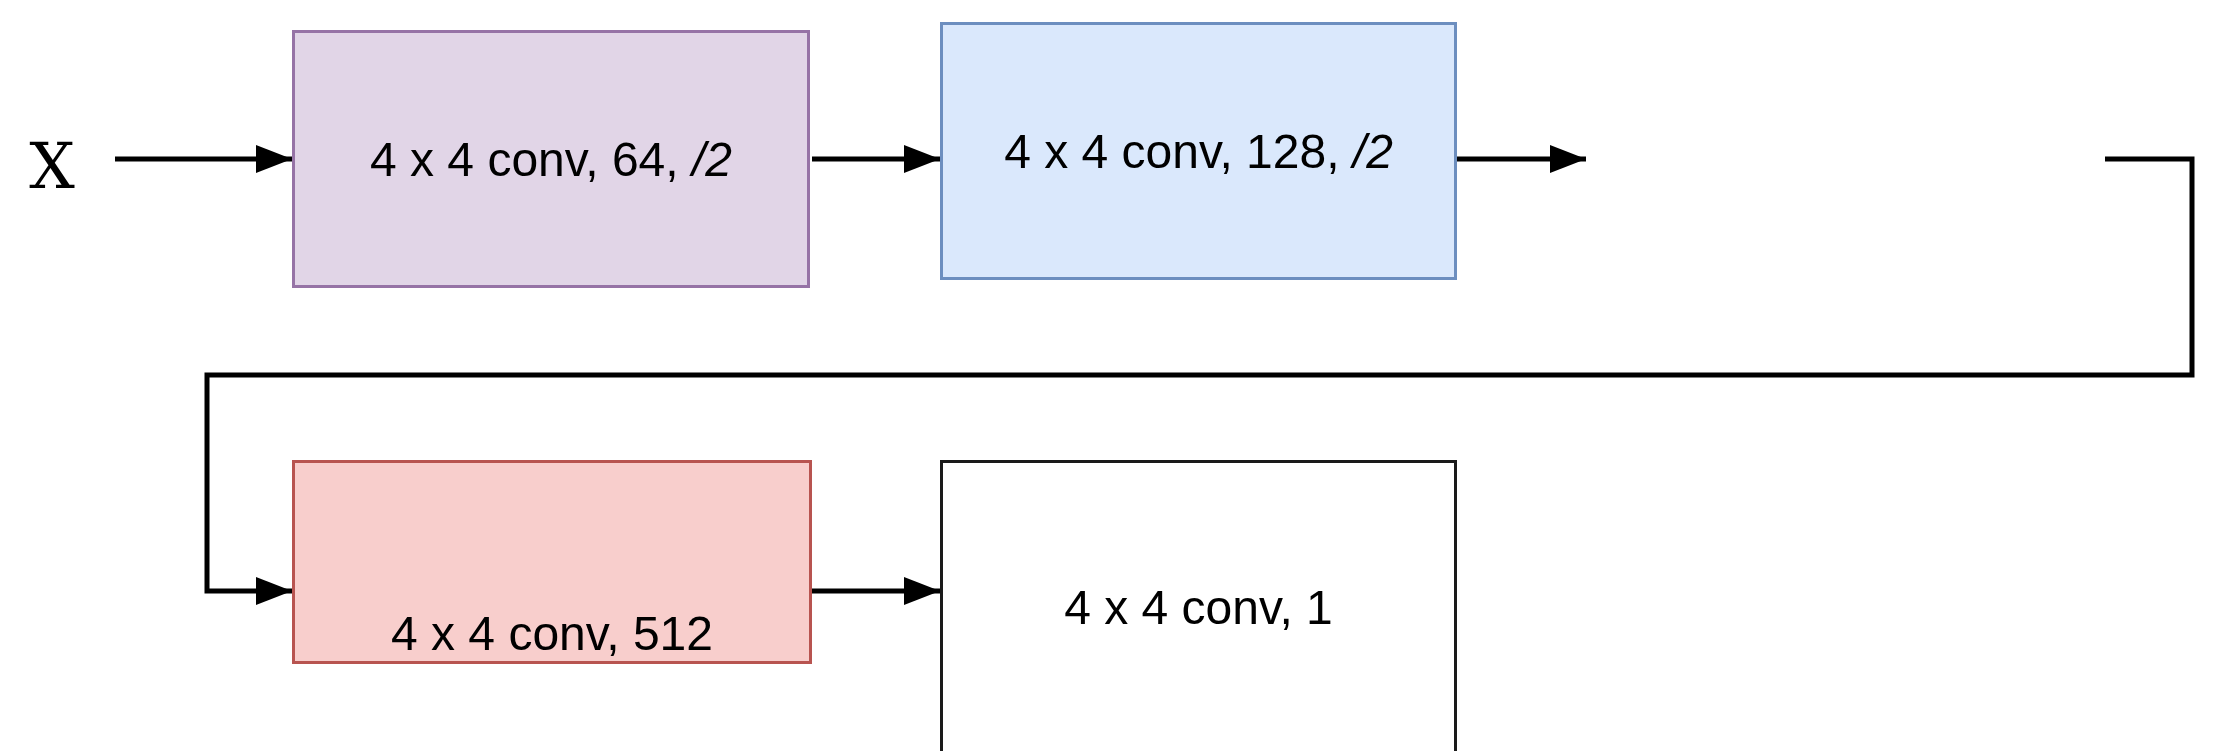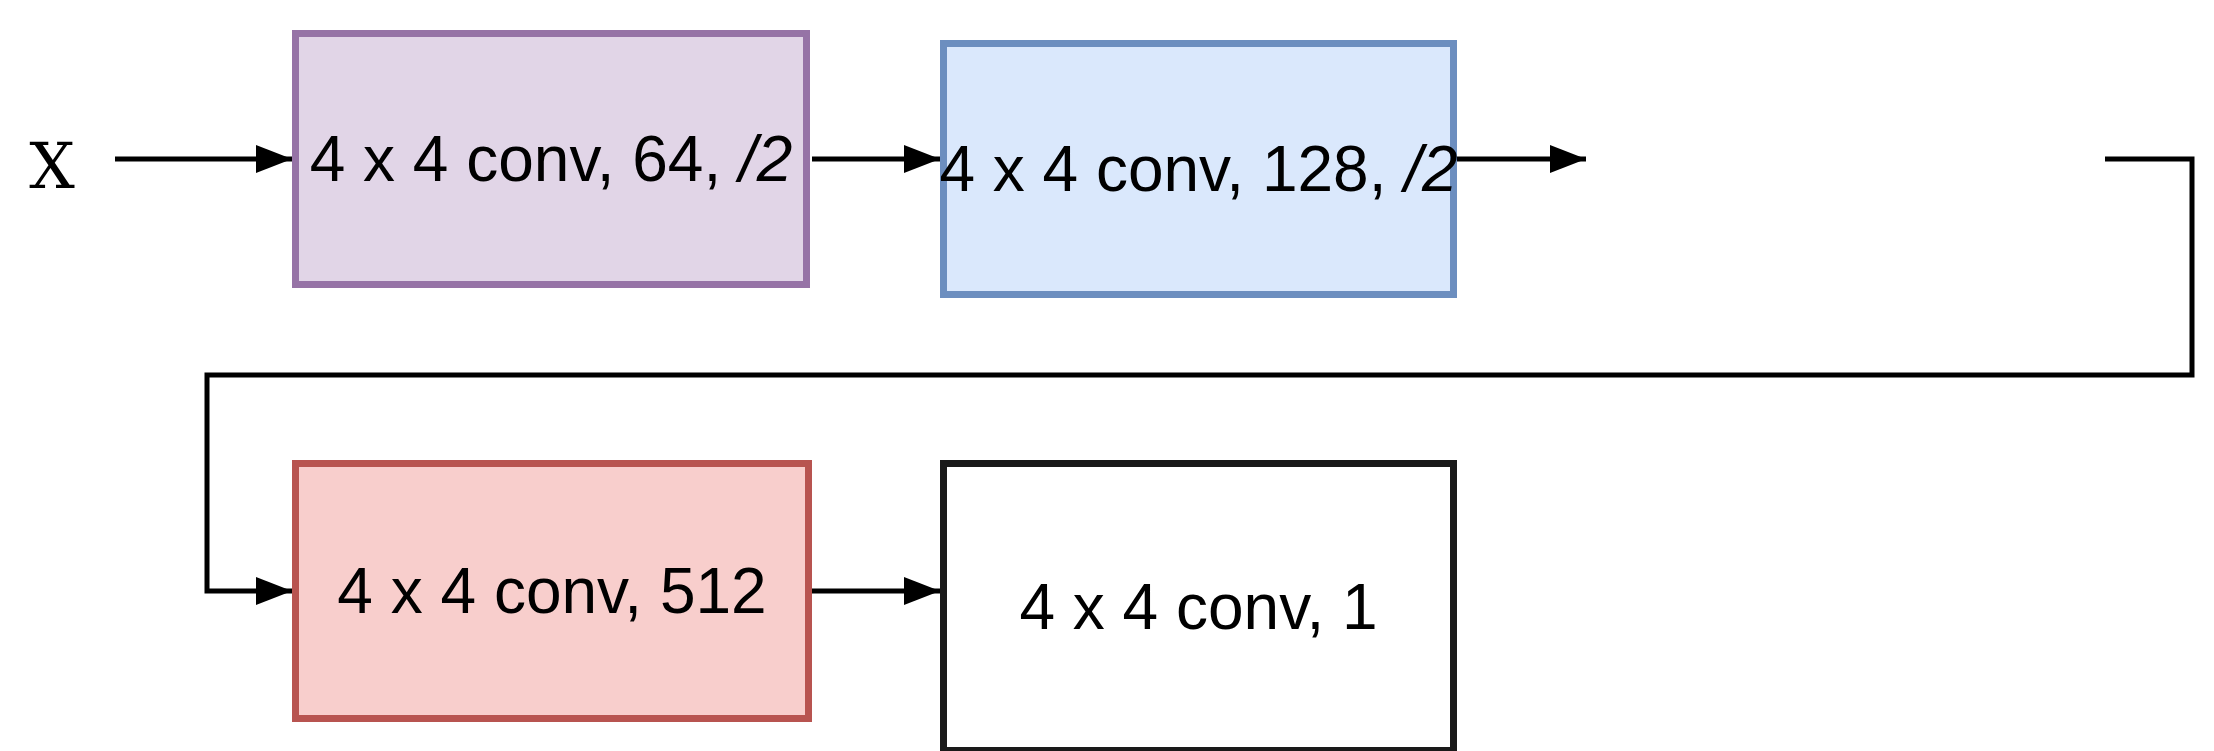--- a/index.html
+++ b/index.html
@@ -18,34 +18,34 @@
   .edges {
     position: absolute;
     left: 0;
     top: 0;
     width: 2214px;
     height: 751px;
   }
   .node {
     position: absolute;
     box-sizing: border-box;
-    border: 7px solid #0f172a;
+    border: 3px solid #0f172a;
     display: flex;
     align-items: center;
     justify-content: center;
-    font-size: 64px;
+    font-size: 48px;
     color: #000000;
     white-space: nowrap;
     letter-spacing: 0px;
   }
   .node .lbl i { font-style: italic; }
   .node-0 { left: 292px;  top: 30px;  width: 518px; height: 258px; }
-  .node-1 { left: 940px;  top: 40px;  width: 517px; height: 258px; }
+  .node-1 { left: 940px;  top: 22px;  width: 517px; height: 258px; }
   .node-2 { left: 1586px; top: 30px;  width: 519px; height: 258px; }
-  .node-3 { left: 292px;  top: 460px; width: 520px; height: 262px; }
+  .node-3 { left: 292px;  top: 460px; width: 520px; height: 204px; align-items: flex-end; }
   .node-4 { left: 940px;  top: 460px; width: 517px; height: 294px; }
   .input-label {
     position: absolute;
     left: 12px;
     top: 124px;
     width: 80px;
     height: 84px;
     line-height: 84px;
     text-align: center;
     font-family: "DejaVu Serif", serif;

